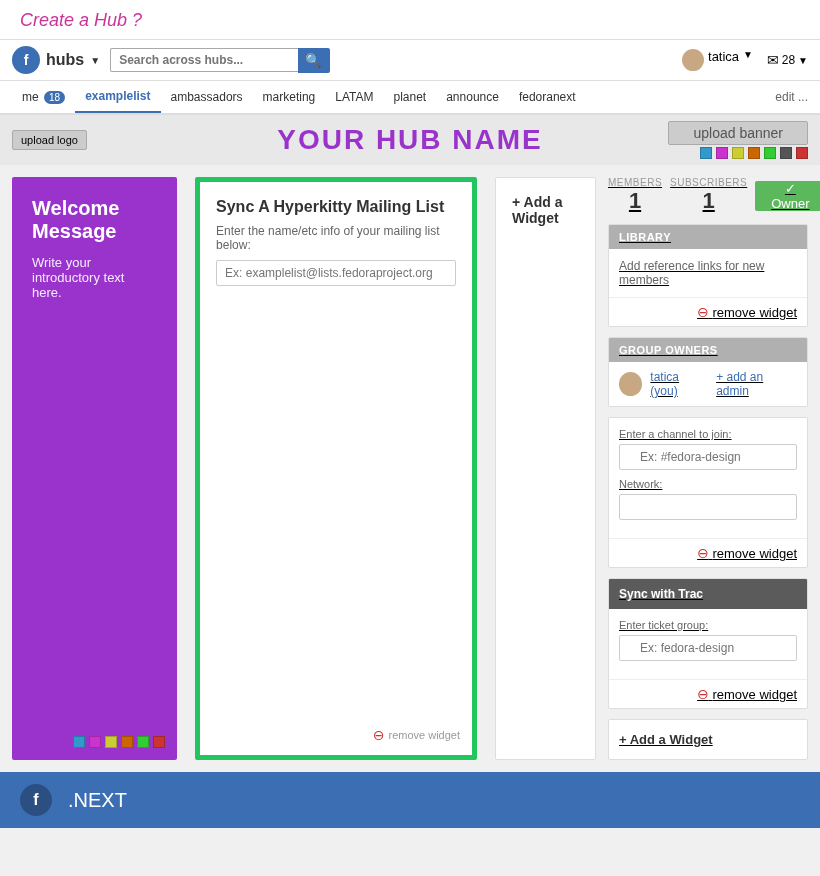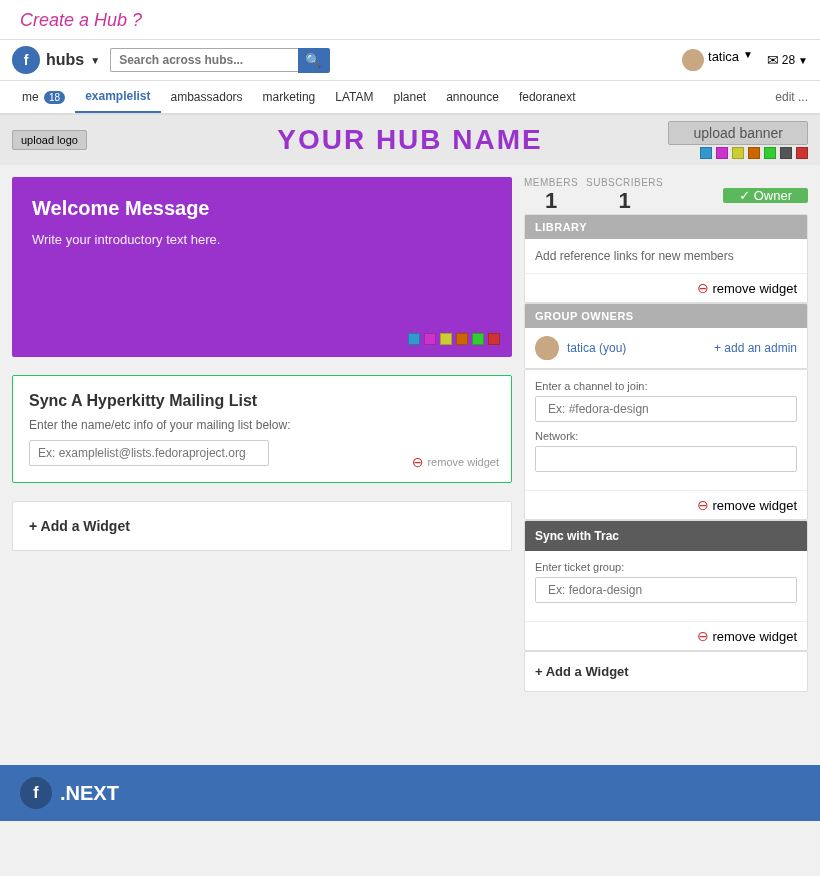--- a/index.html
+++ b/index.html
@@ -177,21 +177,21 @@
       gap: 12px;
       padding: 12px;
       background: #f0f0f0;
       min-height: 600px;
     }
 
     
     .left-col {
       flex: 1;
       display: flex;
-      flex-direction: column;
+      flex-direction: row;
       gap: 18px;
     }
 
     
     .welcome-widget {
       background: #9933cc;
       padding: 20px;
       border-radius: 2px;
       color: white;
       min-height: 180px;
@@ -212,21 +212,21 @@
       right: 12px;
       display: flex;
       gap: 4px;
     }
 
     
     .mailing-widget {
       background: white;
       padding: 16px;
       border-radius: 2px;
-      border: 1px solid #22c55e;
+      border: 5px solid #22c55e;
       position: relative;
     }
     .widget-title {
       font-size: 16px;
       font-weight: bold;
       margin-bottom: 8px;
       color: #333;
     }
     .widget-desc {
       font-size: 12px;
@@ -265,23 +265,25 @@
       border-radius: 2px;
       border: 1px solid #ddd;
       font-size: 14px;
       color: #333;
       cursor: pointer;
       font-weight: bold;
     }
 
     
     .right-col {
-      width: 284px;
+      width: 200px;
       display: flex;
       flex-direction: column;
+      gap: 10px;
+      text-decoration: underline;
     }
 
     
     .stats-row {
       display: flex;
       align-items: center;
       gap: 8px;
     }
     .stat-box {
       text-align: center;
@@ -376,21 +378,21 @@
     .irc-body {
       padding: 10px;
     }
     .field-label {
       font-size: 11px;
       color: #666;
       margin-bottom: 4px;
     }
     .field-input {
       width: 100%;
-      padding: 5px 12px;
+      padding: 5px 20px;
       border: 1px solid #ccc;
       border-radius: 2px;
       font-size: 12px;
       color: #999;
       margin-bottom: 8px;
       outline: none;
     }
 
     
     .trac-widget-header {
@@ -424,21 +426,22 @@
     .footer-fedora {
       width: 32px; height: 32px;
       border-radius: 50%;
       background: #2a4f80;
       display: flex; align-items: center; justify-content: center;
       color: white; font-size: 16px; font-weight: bold;
     }
     .footer-text {
       color: white;
       font-size: 20px;
-      font-weight: bold;
+      font-weight: normal;
+      margin-left: 8px;
     }
 
     .chevron { font-size: 10px; }
   </style>
 </head>
 <body>
 
 <div class="create-hub-title">
   <span>Create a Hub ?</span>
 </div>

